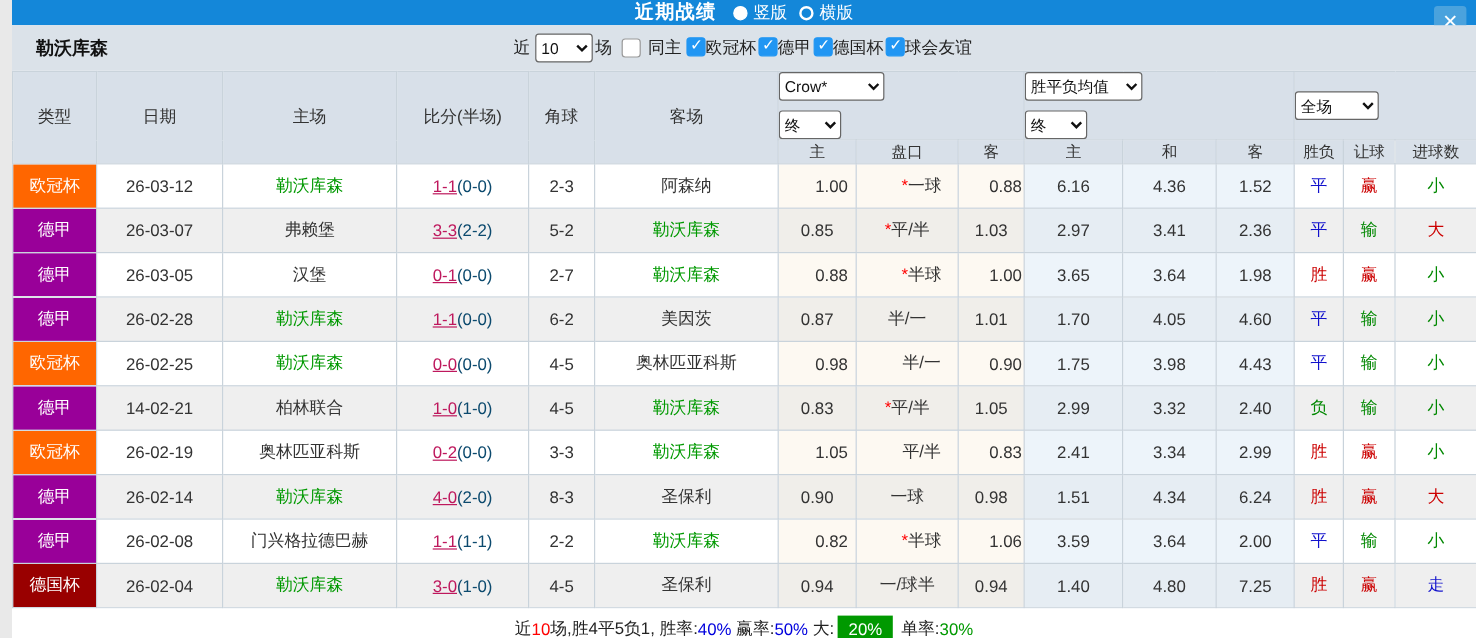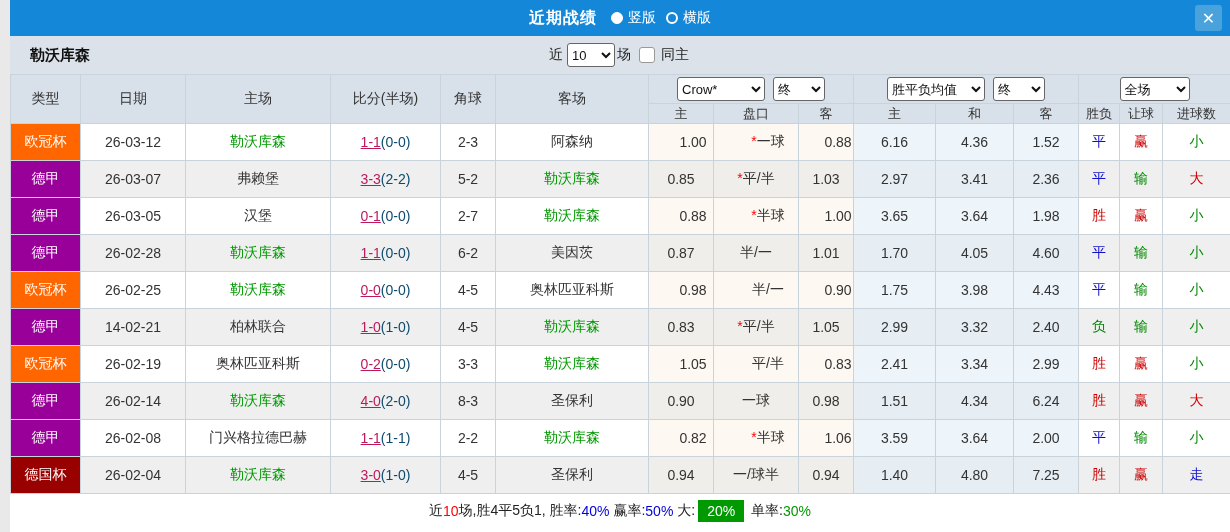--- a/index.html
+++ b/index.html
@@ -1,20 +1,20 @@
 <!DOCTYPE html>
 <html><head>
 <meta charset="utf-8">
 <style>
   * { box-sizing: border-box; }
   html,body { margin:0; padding:0; background:#e9e9e9; font-family:"Liberation Sans","DejaVu Sans",sans-serif; }
   .panel { position:relative; width:1220px; height:532px; margin-left:10px; background:#fff; }
 
   
-  .titlebar { height:36px; background:#1487d9; display:flex; align-items:center; justify-content:center; position:relative; color:#fff; }
+  .titlebar { height:21px; background:#1487d9; display:flex; align-items:center; justify-content:center; position:relative; color:#fff; }
   .titlebar .title { font-weight:bold; font-size:16px; letter-spacing:1px; }
   .radio-group { display:flex; align-items:center; margin-left:4px; font-size:14px; }
   .radio { display:inline-block; width:12px; height:12px; border-radius:50%; margin:0 5px 0 10px; }
   .radio.sel { background:#fff; border:1px solid #fff; }
   .radio.unsel { background:transparent; border:2px solid #fff; }
   .close-btn { position:absolute; right:8px; top:5px; width:27px; height:26px; background:#4aa2dd; color:#fff;
                font-size:16px; font-weight:bold; display:flex; align-items:center; justify-content:center;
                border-radius:3px; cursor:pointer; }
 
   
@@ -26,21 +26,21 @@
   .cb.checked { background:#2196f3; border-color:#2196f3; }
   .cb.checked::after { content:"✓"; position:absolute; left:2px; top:-2px; color:#fff; font-size:13px; font-weight:bold; }
   .filter-center label { margin-right:2px; }
 
   
   table { border-collapse:collapse; width:1220px; table-layout:fixed; font-size:14px; color:#333; }
   th,td { border:1px solid #c9d3db; text-align:center; overflow:hidden; white-space:nowrap; padding:0; }
   thead th { background:#d8e0e9; font-weight:normal; color:#333; }
   tr.hdr1 th { height:29px; }
   tr.hdr2 th { height:20px; font-size:13px; }
-  .grp { display:flex; justify-content:center; gap:8px; }
+  .grp { display:flex; justify-content:center; gap:8px;flex-direction:column; }
   tbody td { height:37px; }
   tr.odd td { background:#fff; }
   tr.even td { background:#efefef; }
   tr.odd td.odds { background:#fdf9f2;padding-left:24px; }
   tr.even td.odds { background:#f0eeea; }
   tr.odd td.avg { background:#edf4fa; }
   tr.even td.avg { background:#e6edf3; }
   td.type { color:#fff !important; }
   tr.odd td.type, tr.even td.type { color:#fff; }
   .score { color:#be185d;text-decoration:underline; }
@@ -71,20 +71,21 @@
   <div class="filterbar">
     <span class="team-name">勒沃库森</span>
     <span class="filter-center">
       <label>近</label>
       <select style="width:48px;">
         <option>10</option>
       </select>
       <label>场</label>
       <span class="cb" style="margin:0 4px;"></span>
       <label>同主</label>
+      <span id="league-boxes"><span class="cb checked"></span><label>欧冠杯</label><span class="cb checked"></span><label>德甲</label><span class="cb checked"></span><label>德国杯</label><span class="cb checked"></span><label>球会友谊</label></span>
     </span>
   </div>
 
   <table>
     <colgroup>
       <col style="width:70px">
         <col style="width:105px">
         <col style="width:145px">
         <col style="width:110px">
       <col style="width:55px">

